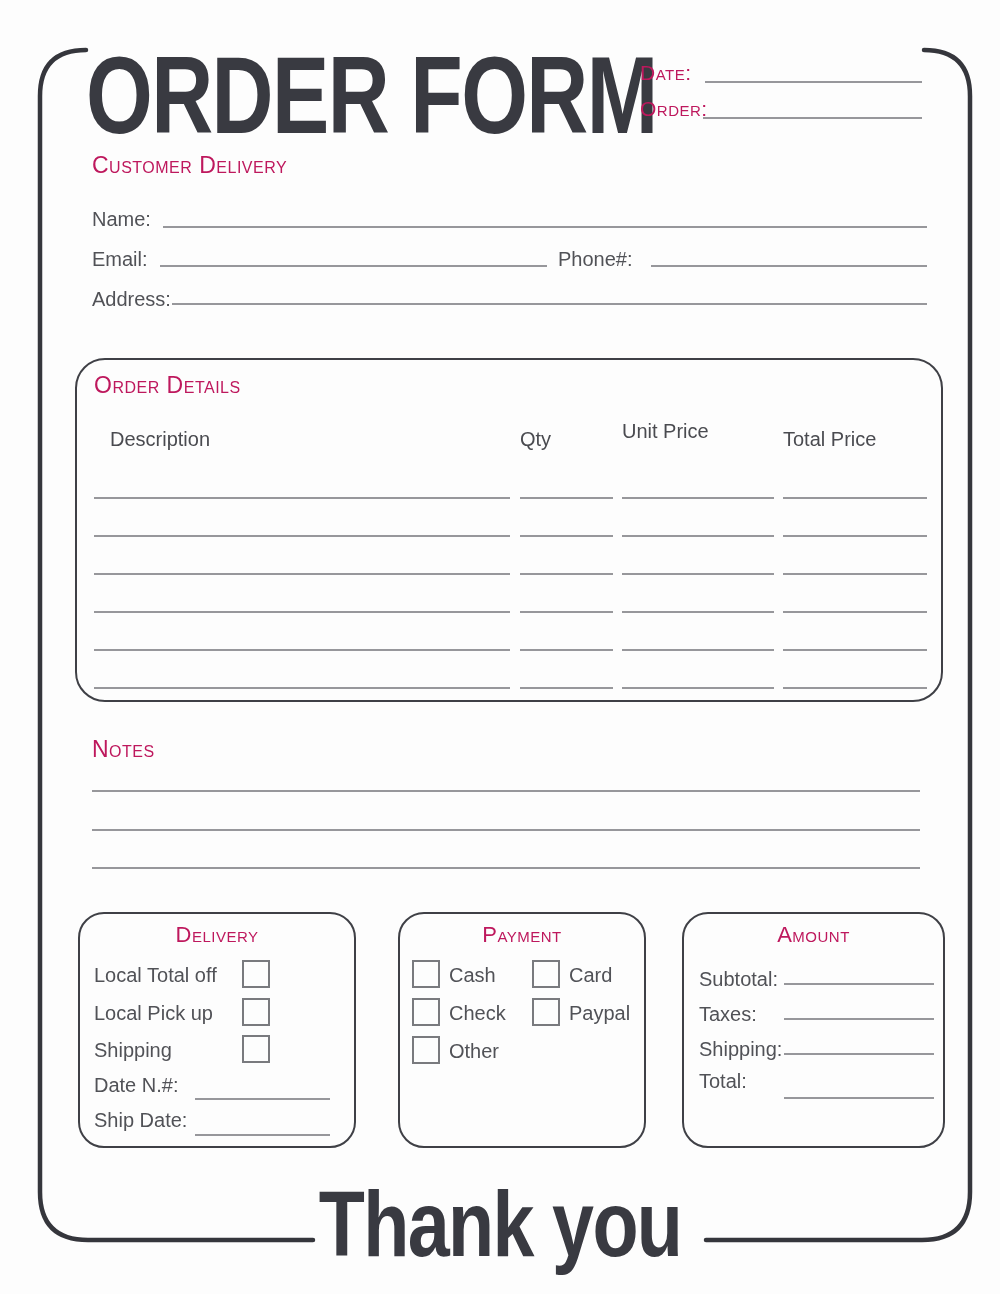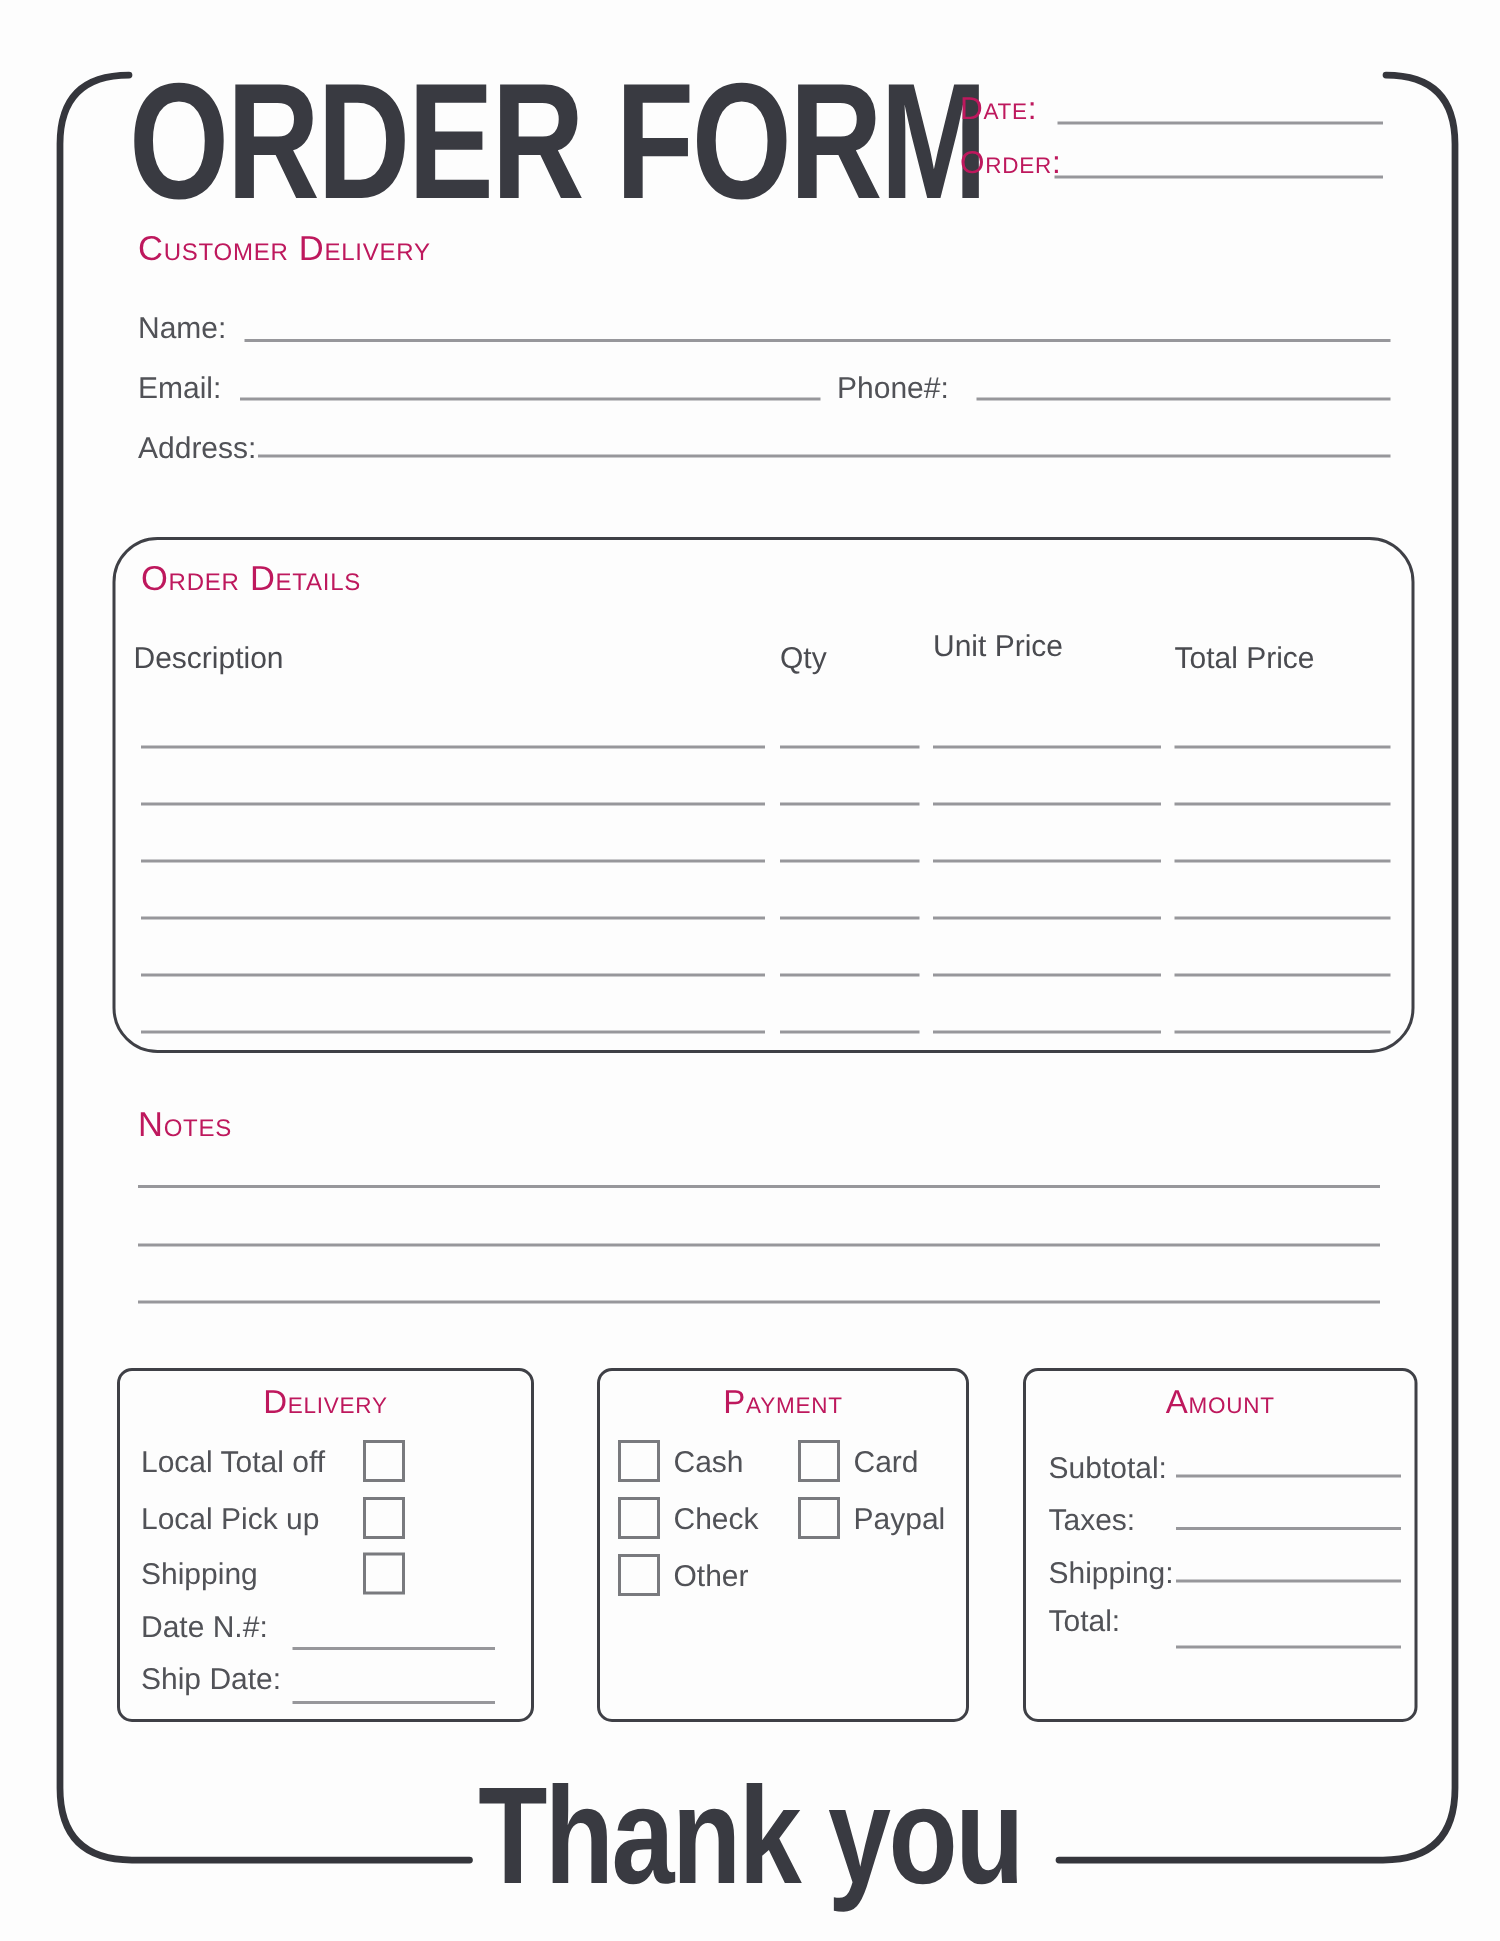--- a/index.html
+++ b/index.html
@@ -53,21 +53,21 @@
     border-bottom: 2px solid #97979b;
   }
 
   
   .rbox {
     position: absolute;
     border: 2px solid #3f4046;
     border-radius: 30px;
     background: transparent;
   }
-  .rbox-sm { border-radius: 10px; }
+  .rbox-sm { border-radius: 26px; }
 
   .col-header { font-size: 20px; color: #4a4b50; text-align: left; white-space: nowrap; }
 
   .cb {
     position: absolute;
     width: 28px; height: 28px;
     border: 2px solid #797a7e;
     background: #fdfdfd;
   }
 </style>
@@ -101,21 +101,21 @@
   <div class="abs flabel" style="left:558px; top:248px;">Phone#:</div>
   <div class="line" style="left:651px; top:265px; width:276px;"></div>
 
   <div class="abs flabel" style="left:92px; top:288px;">Address:</div>
   <div class="line" style="left:172px; top:303px; width:755px;"></div>
 
   <div class="rbox" style="left:75px; top:358px; width:868px; height:344px;">
 
     <div class="abs sc sec-heading" style="left:17px; top:12px;">Order Details</div>
 
-    <div class="abs col-header" style="left:12px; top:68px; text-align:left;">Description</div>
+    <div class="abs col-header" style="left:33px; top:68px; text-align:left;">Description</div>
     <div class="abs col-header" style="left:443px; top:68px; width:93px;">Qty</div>
     <div class="abs col-header" style="left:545px; top:60px; width:152px;">Unit Price</div>
     <div class="abs col-header" style="left:706px; top:68px; width:144px;">Total Price</div>
 
     <div>
       <div class="line" style="left:17px;  top:137px; width:416px;"></div>
       <div class="line" style="left:443px; top:137px; width:93px;"></div>
       <div class="line" style="left:545px; top:137px; width:152px;"></div>
       <div class="line" style="left:706px; top:137px; width:144px;"></div>
     </div>

